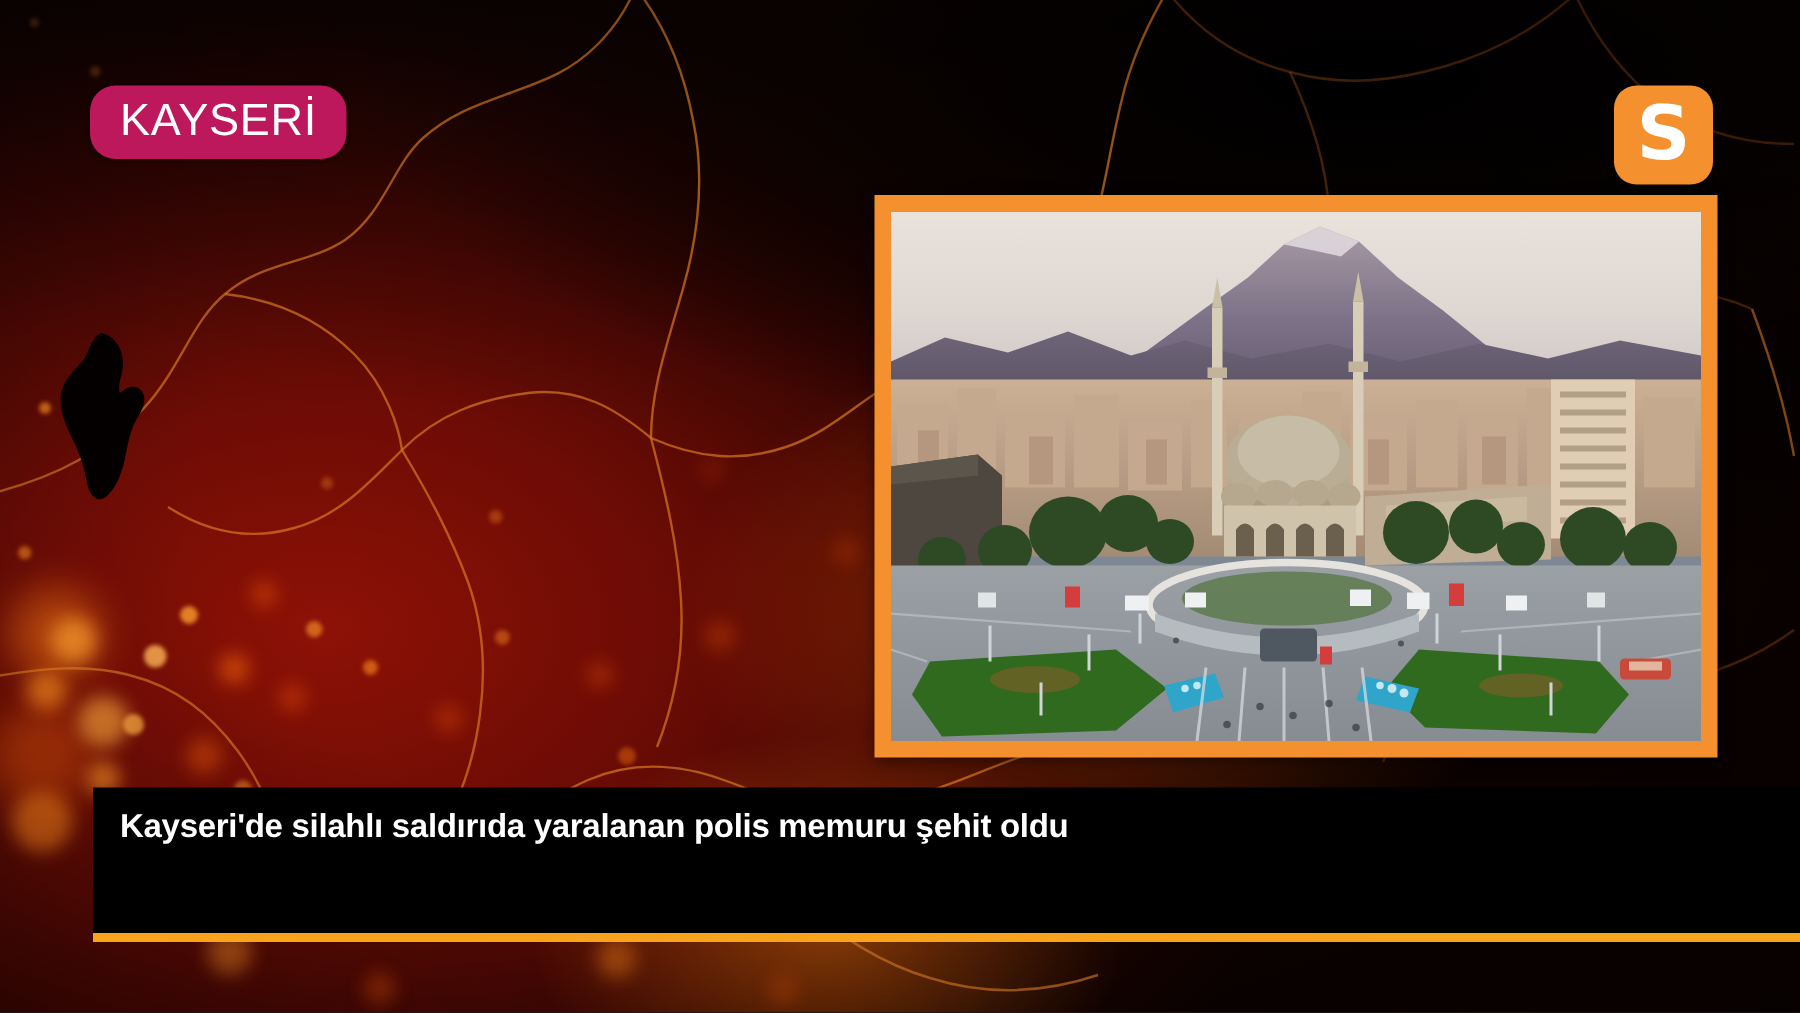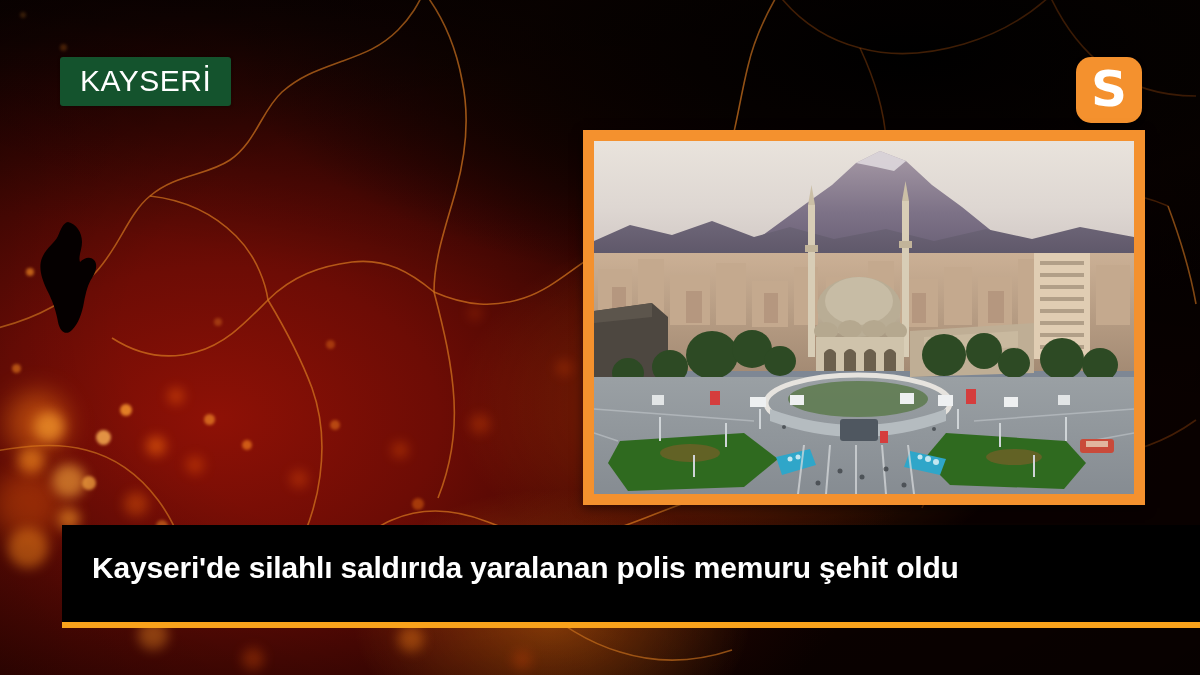--- a/index.html
+++ b/index.html
@@ -83,23 +83,23 @@
     position: absolute;
     inset: 0;
     background: radial-gradient(ellipse 85% 85% at 46% 50%, rgba(0,0,0,0) 42%, rgba(0,0,0,0.45) 100%);
     pointer-events: none;
   }
 
   
   .loc-badge {
     position: absolute;
     left: 60px; top: 57px;
-    background: #14532d;
+    background: #be185d;
     color: #ffffff;
-    border-radius: 3px;
+    border-radius: 17px;
     padding: 7px 20px 9px 20px;
     font-size: 30px;
     line-height: 1.1;
     letter-spacing: .5px;
     font-weight: 400;
     box-shadow: 0 1px 3px rgba(0,0,0,.35);
   }
 
   
   .logo {
@@ -145,25 +145,25 @@
     position: absolute;
     left: 62px; top: 525px;
     width: 1138px;
     height: 97px;
     background: #000000;
     box-sizing: border-box;
     padding: 12px 24px 0 18px;
   }
   .headline {
     color: #ffffff;
-    font-size: 30px;
+    font-size: 22px;
     line-height: 1.24;
     font-weight: bold;
     letter-spacing: -0.2px;
-    margin: 12px;
+    margin: 0;
   }
   .accent-rule {
     position: absolute;
     left: 62px; top: 622px;
     width: 1138px;
     height: 6px;
     background: #F9A21B;
   }
 </style>
 </head>

